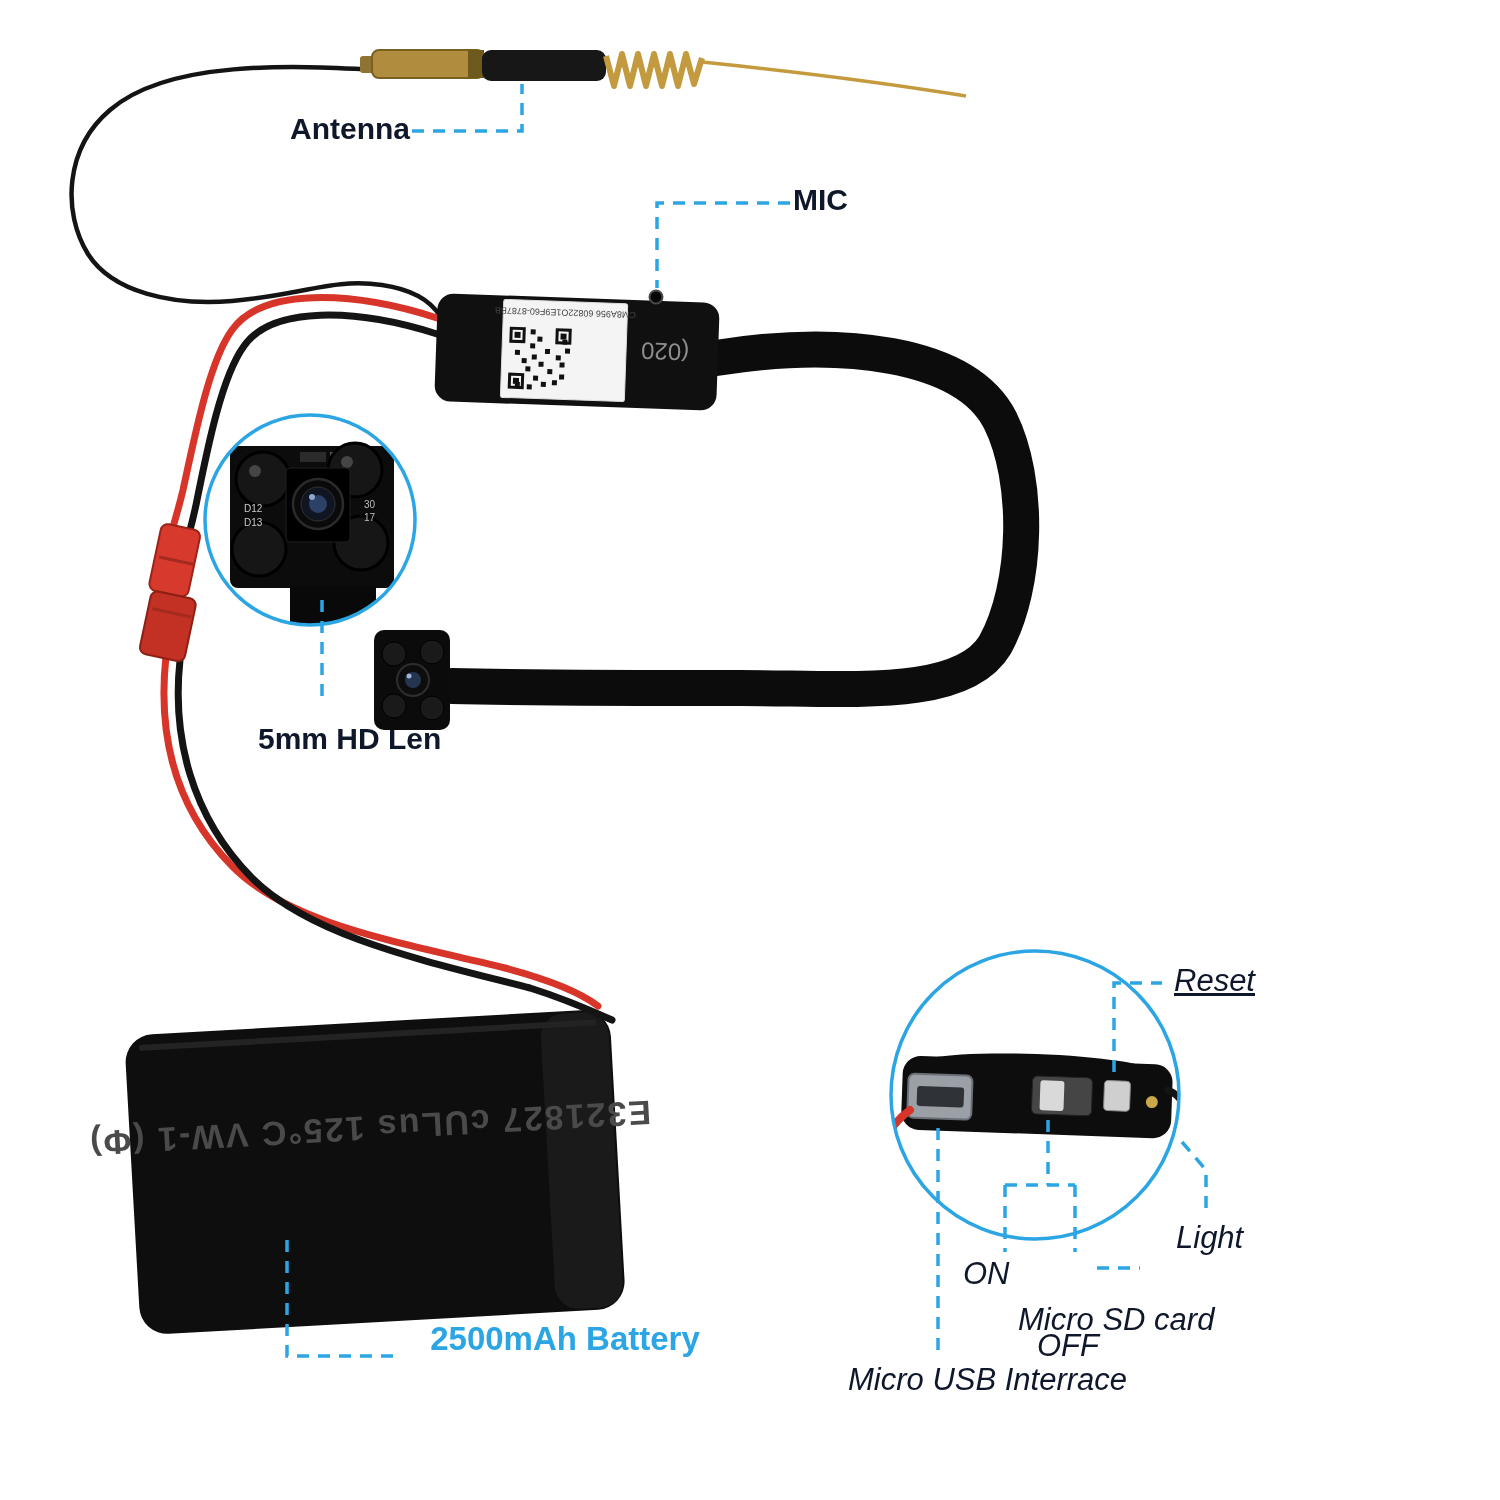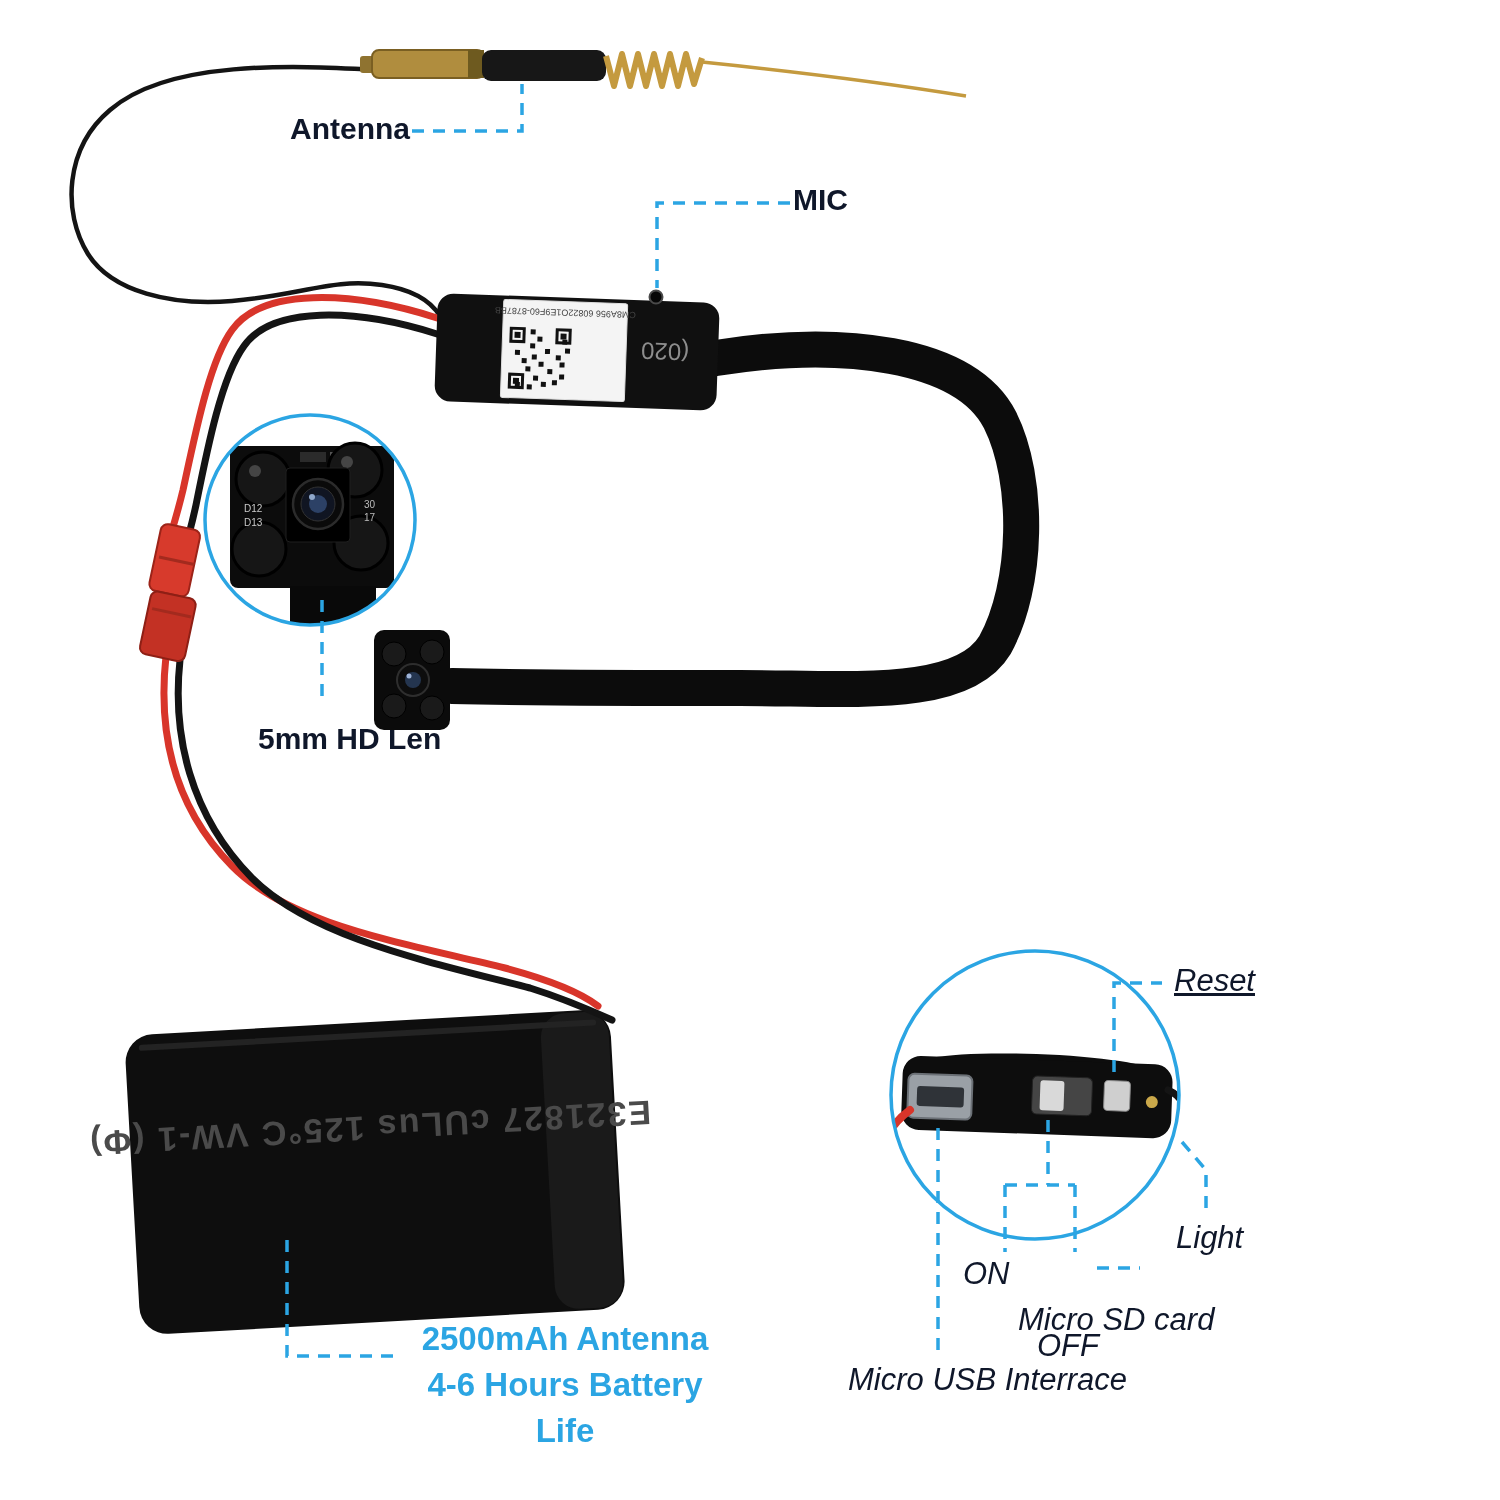--- a/index.html
+++ b/index.html
@@ -14,22 +14,21 @@
   svg{position:absolute;left:0;top:0;}
 </style>
 </head>
 <body>
 
 <div class="lbl lbl-bold" style="left:290px;top:112px;">Antenna</div>
 <div class="lbl lbl-bold" style="left:793px;top:183px;">MIC</div>
 <div class="lbl lbl-bold" style="left:258px;top:722px;">5mm HD Len</div>
 
 <div class="battery-caption">
-  <div>2500mAh Antenna</div>
-  <div>4-6 Hours Battery Life</div>
+  <div>2500mAh Battery</div>
 </div>
 
 <div class="lbl lbl-italic" style="left:1174px;top:963px;text-decoration:underline;">Reset</div>
 <div class="lbl lbl-italic" style="left:1176px;top:1220px;">Light</div>
 <div class="lbl lbl-italic" style="left:963px;top:1256px;">ON</div>
 <div class="lbl lbl-italic" style="left:1037px;top:1328px;">OFF</div>
 <div class="lbl lbl-italic" style="left:1018px;top:1302px;">Micro SD card</div>
 <div class="lbl lbl-italic" style="left:848px;top:1362px;">Micro USB Interrace</div>
 
 <svg class="stage" width="1500" height="1500" viewBox="0 0 1500 1500">

